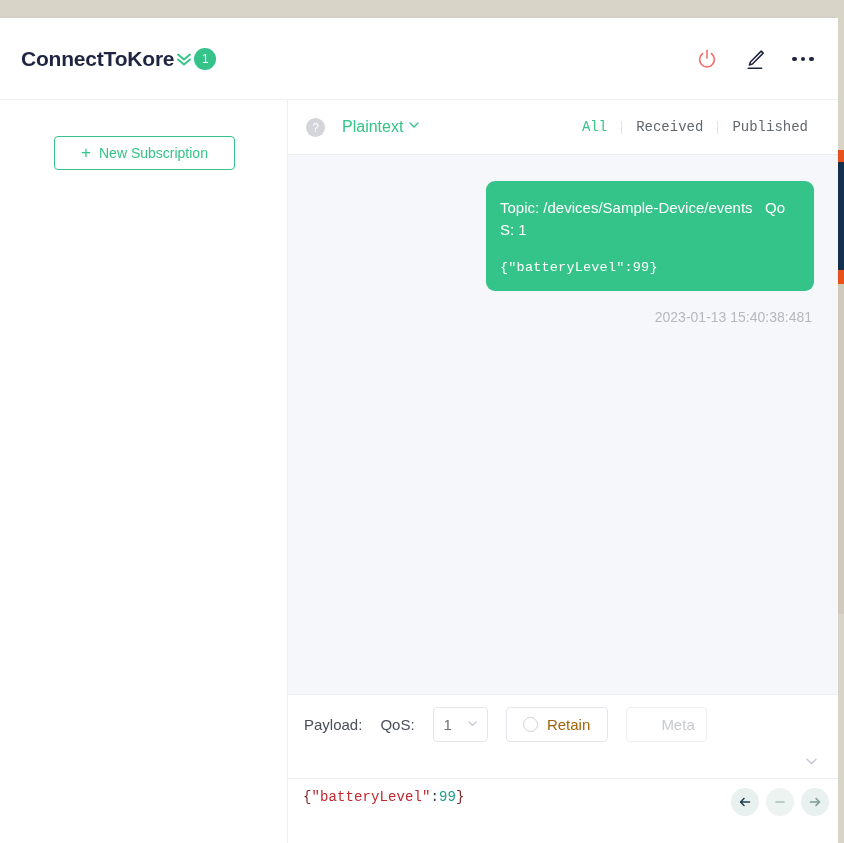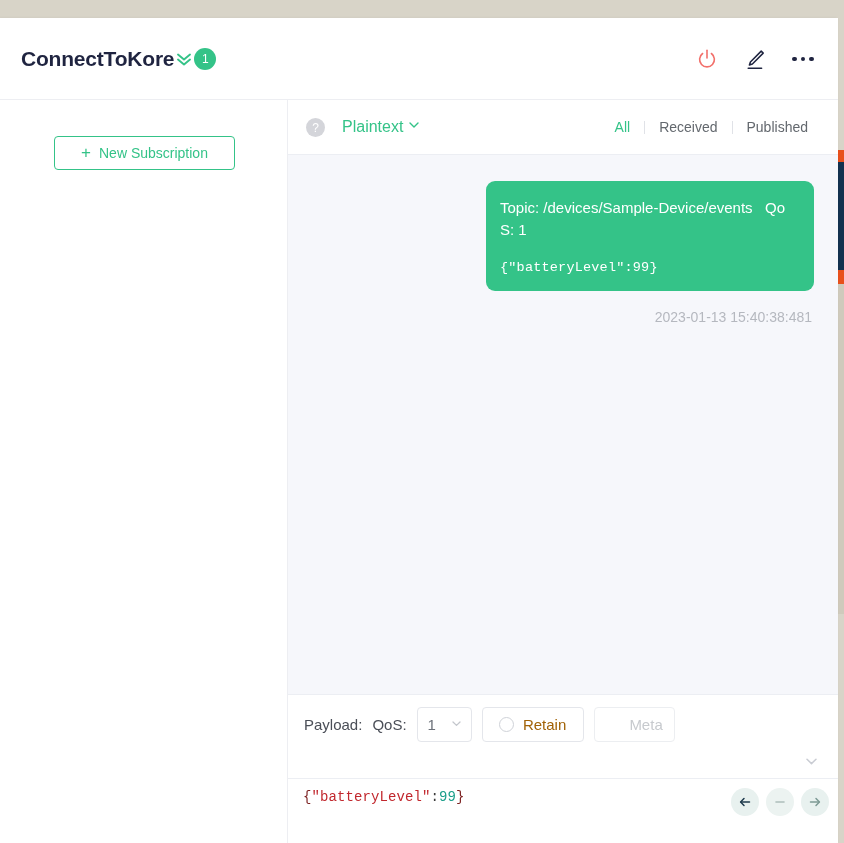--- a/index.html
+++ b/index.html
@@ -182,20 +182,21 @@
     position: absolute;
     right: 16px; top: 0; height: 54px;
     display: flex; align-items: center;
     font-size: 14px;
   }
   #filter-tabs .tab {
     padding: 0 14px;
     color: #63686e;
     cursor: pointer;
     line-height: 1;
+    font-family: Liberation Mono, monospace;
   }
   #filter-tabs .tab.active { color: #34c388; }
   #filter-tabs .sep {
     width: 1px; height: 13px; background: #e0e2e7;
   }
 
   
   #msg-list {
     position: absolute;
     left: 0; top: 54px;
@@ -245,21 +246,21 @@
     width: 550px; height: 149px;
     background: #ffffff;
     border-top: 1px solid #eceef3;
     box-sizing: border-box;
   }
   #composer-controls {
     position: absolute;
     left: 16px; top: 10px;
     height: 38px;
     display: flex; align-items: center;
-    gap: 10px;
+    gap: 18px;
     font-size: 15px;
     color: #4a4e57;
   }
   .ctl-label { color: #4a4e57; }
   .select-box {
     border: 1px solid #e4e6eb;
     border-radius: 4px;
     height: 35px;
     display: flex; align-items: center;
     padding: 0 12px;

